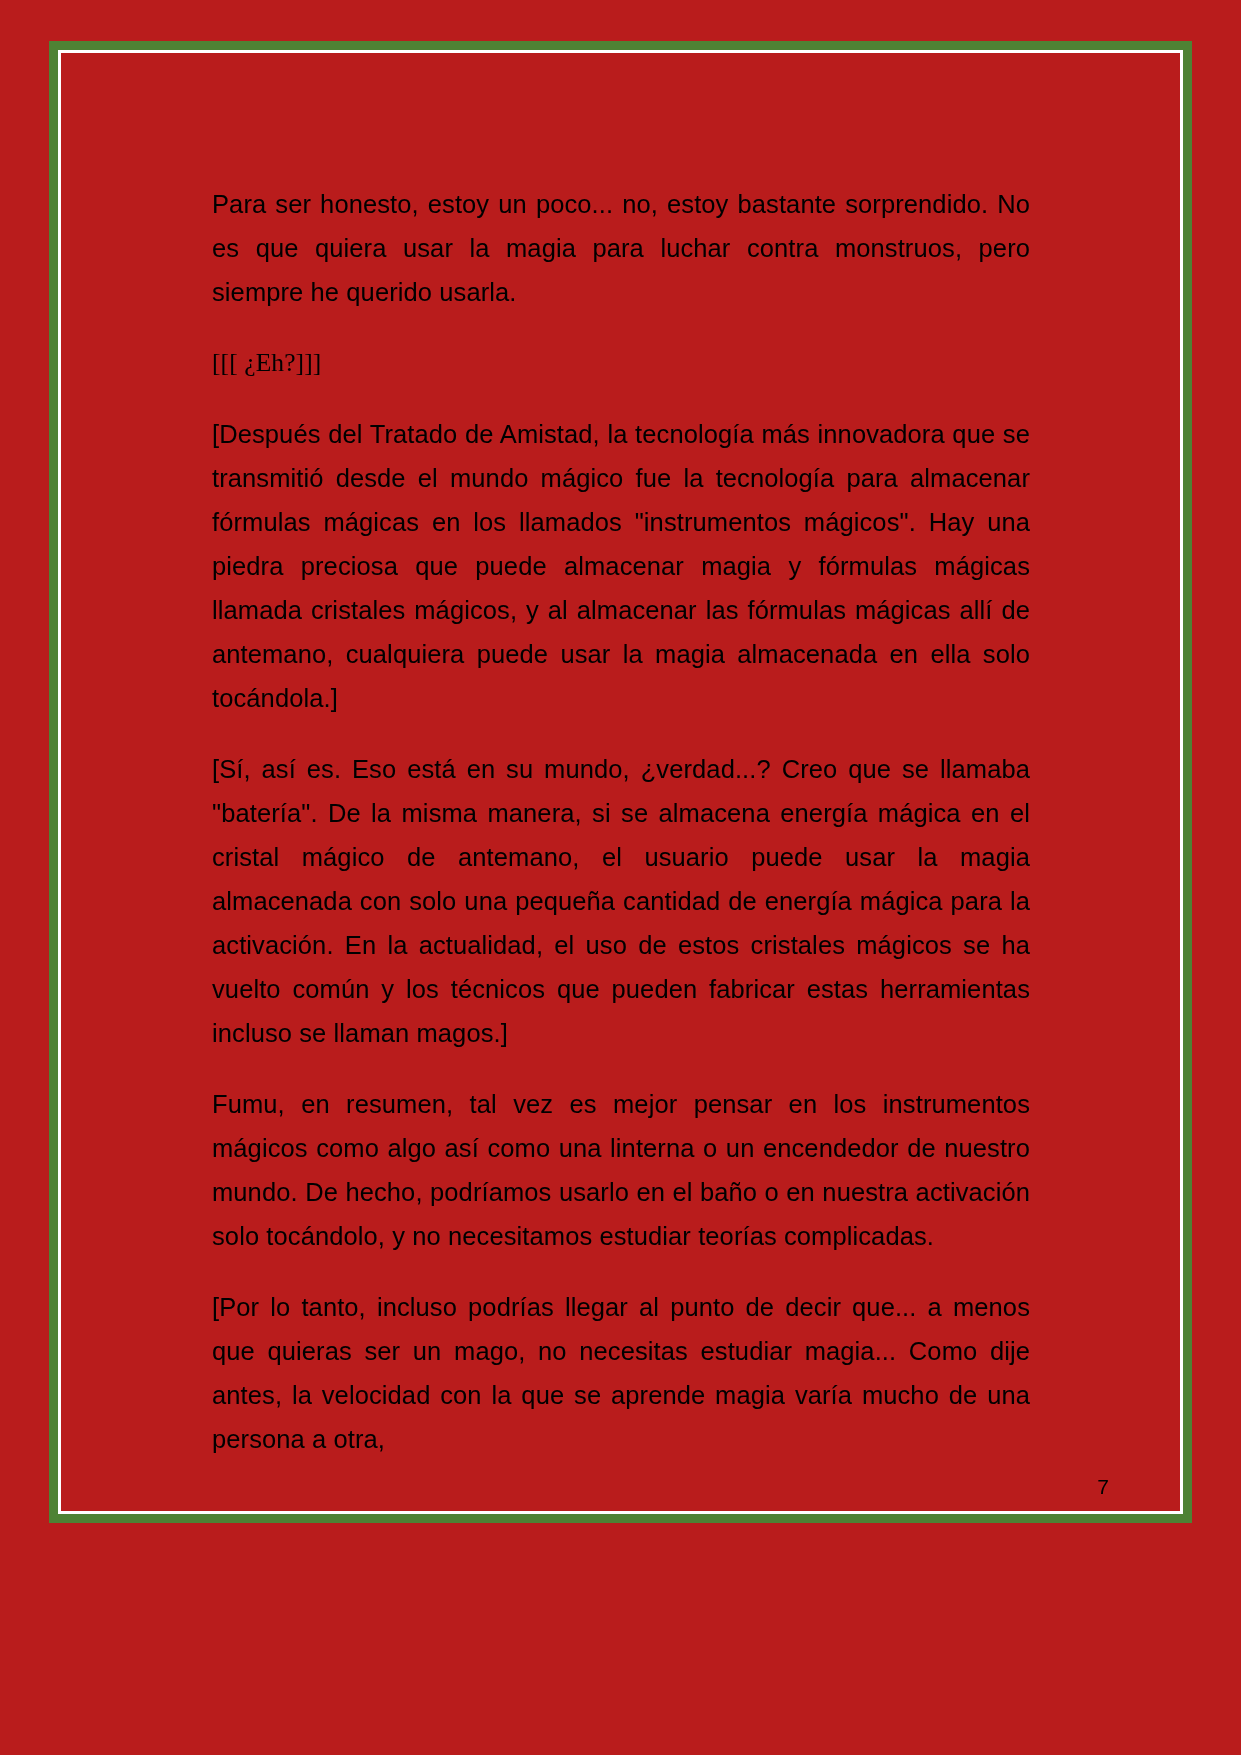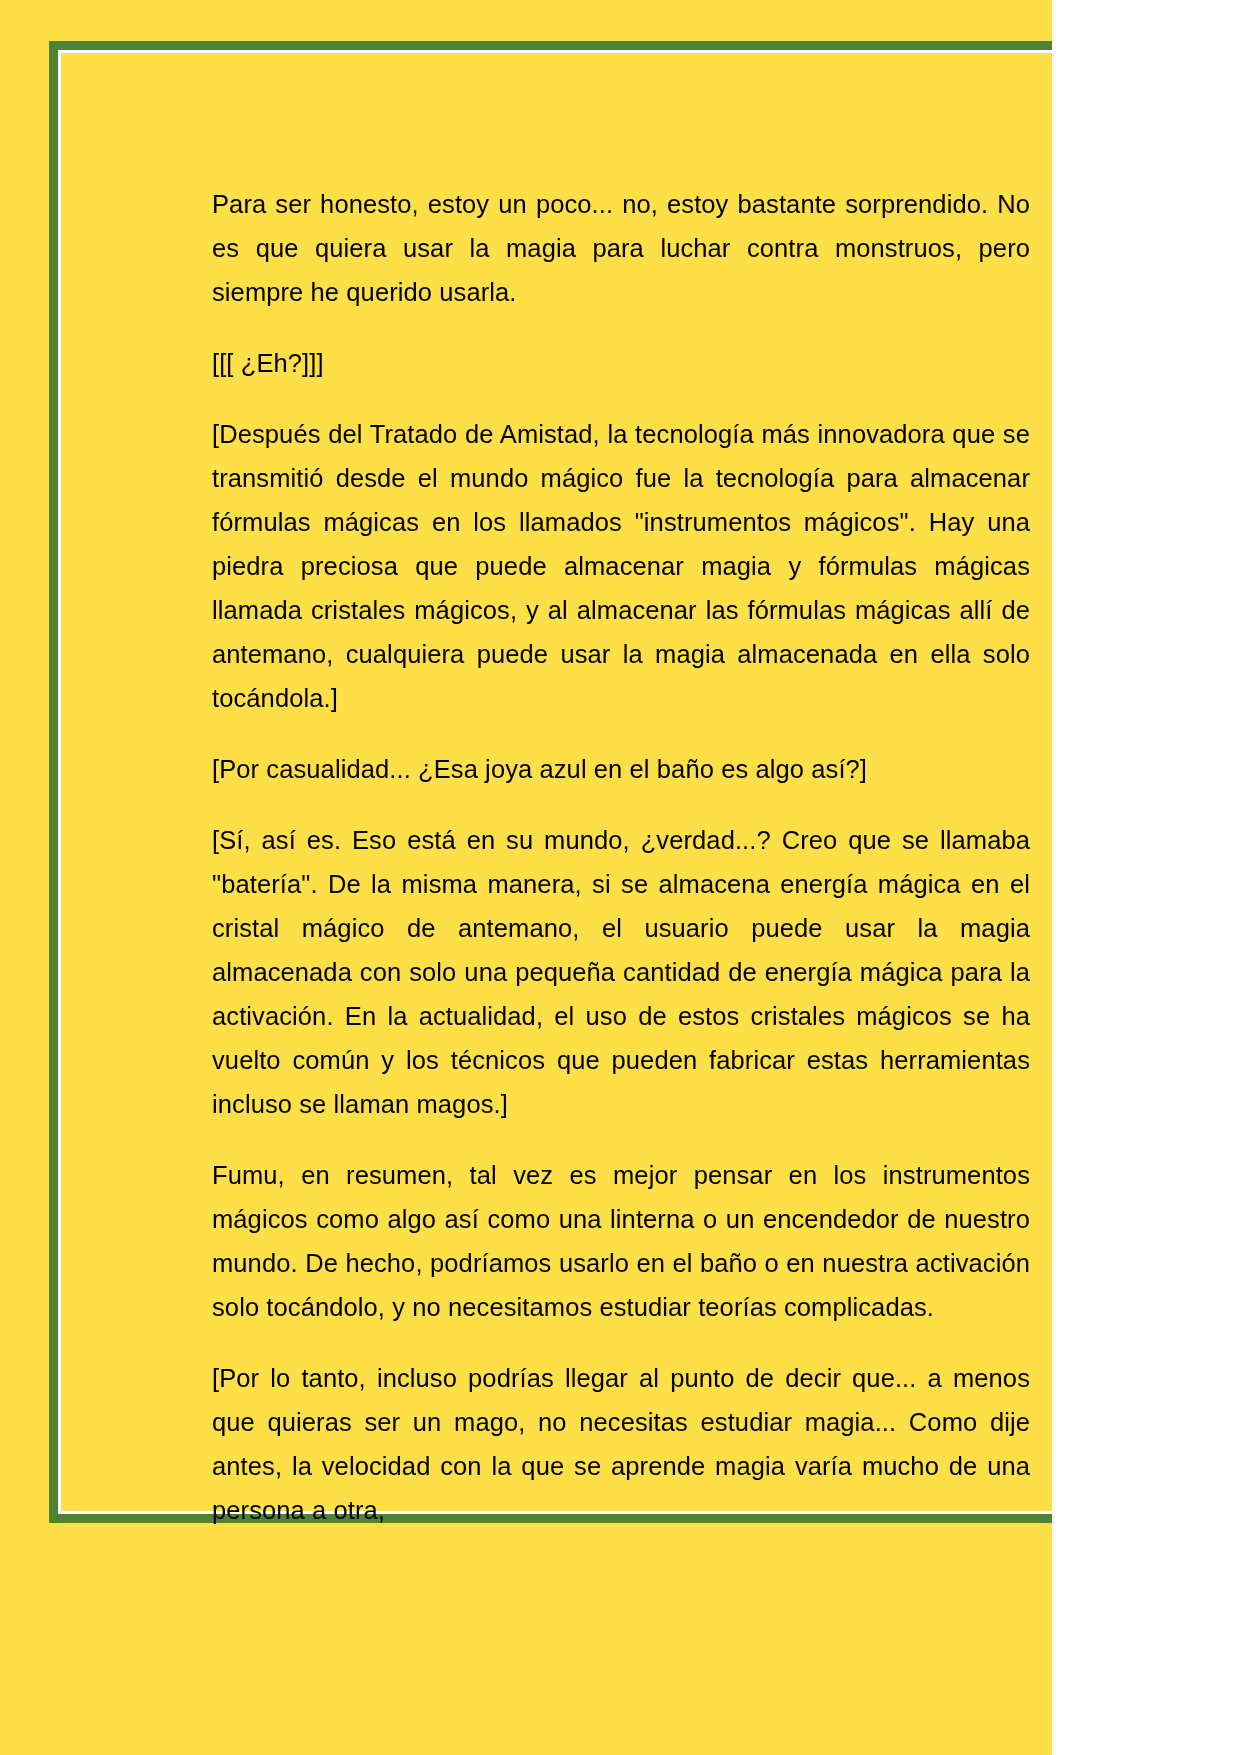--- a/index.html
+++ b/index.html
@@ -2,23 +2,23 @@
 <html><head>
 <meta charset="utf-8">
 <style>
   html, body {
     margin: 0;
     padding: 0;
     background: #ffffff;
   }
   .page {
     position: relative;
-    width: 1052px;
+    width: 1241px;
     height: 1755px;
-    background: #fde047;
+    background: #b91c1c;
     box-sizing: border-box;
     overflow: hidden;
   }
   
   .frame {
     position: absolute;
     left: 49px;
     top: 41px;
     width: 1143px;
     height: 1482px;
@@ -48,20 +48,21 @@
     color: #000000;
     text-align: justify;
     text-justify: inter-word;
     letter-spacing: 0.1px;
   }
   p.para:last-of-type {
     margin-bottom: 0;
   }
   p.para.nojustify {
     text-align: left;
+    font-family: Liberation Serif, serif;
   }
   .page-number {
     position: absolute;
     left: 0;
     top: 1425px;
     width: 1143px;
     text-align: right;
     padding-right: 92px;
     box-sizing: border-box;
     font-family: "Liberation Sans", sans-serif;
@@ -73,21 +74,20 @@
 <body>
 
 <div class="page">
   <div class="frame">
     <div class="frame-inner"></div>
 
     <div class="content">
       <p class="para">Para ser honesto, estoy un poco... no, estoy bastante sorprendido. No es que quiera usar la magia para luchar contra monstruos, pero siempre he querido usarla.</p>
       <p class="para nojustify">[[[ ¿Eh?]]]</p>
       <p class="para">[Después del Tratado de Amistad, la tecnología más innovadora que se transmitió desde el mundo mágico fue la tecnología para almacenar fórmulas mágicas en los llamados "instrumentos mágicos". Hay una piedra preciosa que puede almacenar magia y fórmulas mágicas llamada cristales mágicos, y al almacenar las fórmulas mágicas allí de antemano, cualquiera puede usar la magia almacenada en ella solo tocándola.]</p>
-      <p class="para nojustify">[Por casualidad... ¿Esa joya azul en el baño es algo así?]</p>
       <p class="para">[Sí, así es. Eso está en su mundo, ¿verdad...? Creo que se llamaba "batería". De la misma manera, si se almacena energía mágica en el cristal mágico de antemano, el usuario puede usar la magia almacenada con solo una pequeña cantidad de energía mágica para la activación. En la actualidad, el uso de estos cristales mágicos se ha vuelto común y los técnicos que pueden fabricar estas herramientas incluso se llaman magos.]</p>
       <p class="para">Fumu, en resumen, tal vez es mejor pensar en los instrumentos mágicos como algo así como una linterna o un encendedor de nuestro mundo. De hecho, podríamos usarlo en el baño o en nuestra activación solo tocándolo, y no necesitamos estudiar teorías complicadas.</p>
       <p class="para">[Por lo tanto, incluso podrías llegar al punto de decir que... a menos que quieras ser un mago, no necesitas estudiar magia... Como dije antes, la velocidad con la que se aprende magia varía mucho de una persona a otra,</p>
     </div>
 
     <div class="page-number">7</div>
   </div>
 </div>
 
 </body></html>

